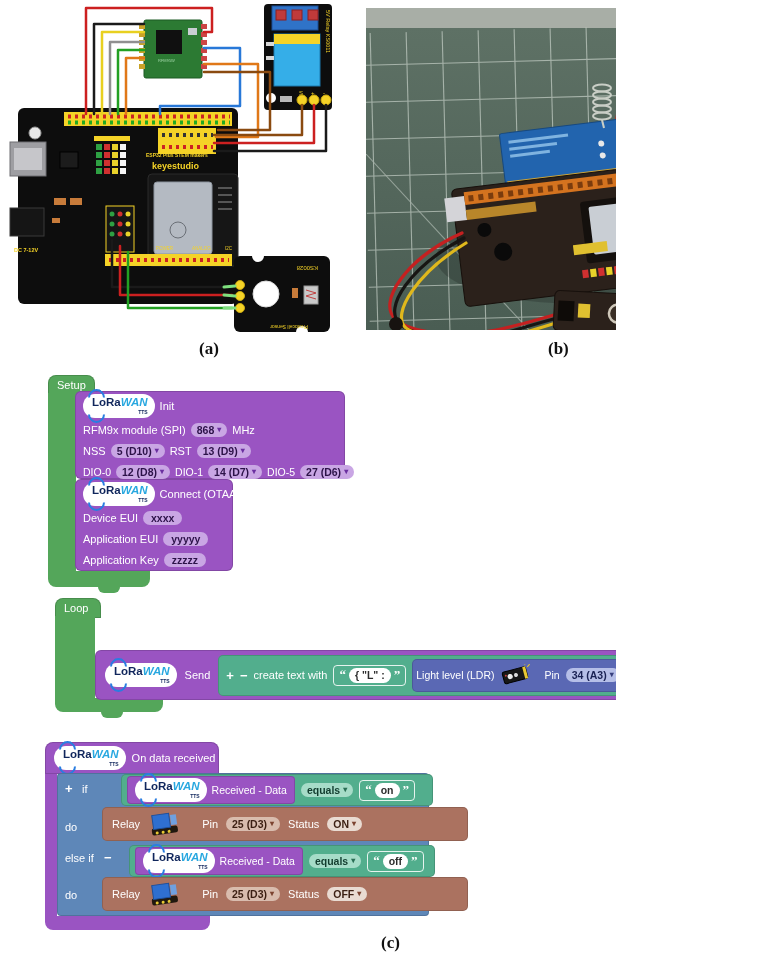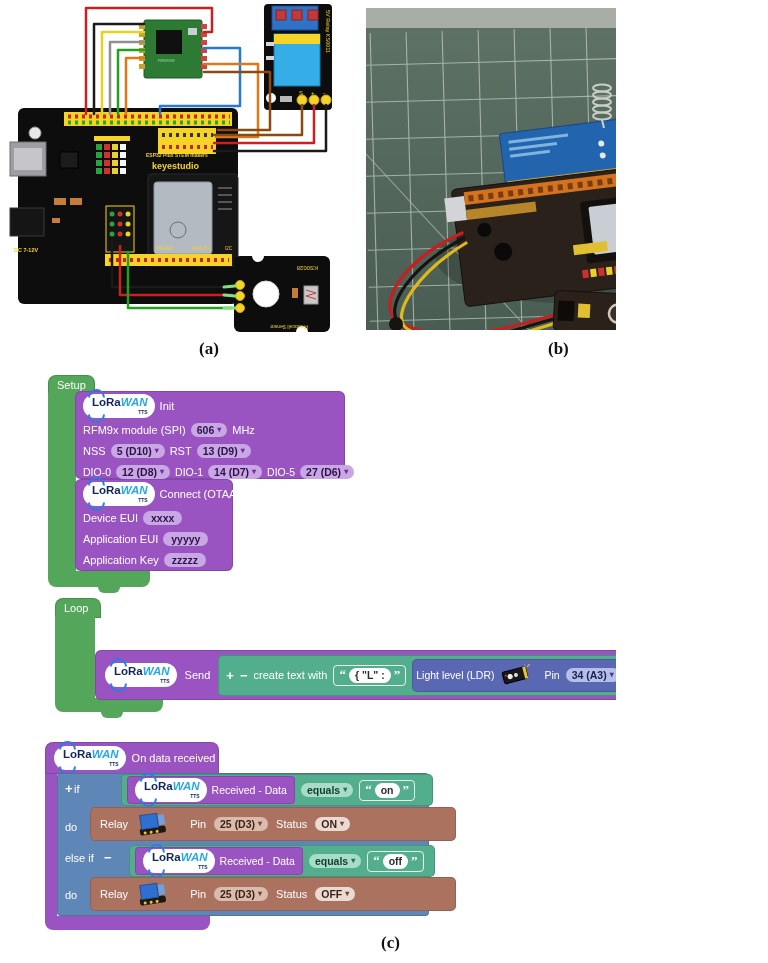--- a/index.html
+++ b/index.html
@@ -9,21 +9,21 @@
   .plabel{position:absolute;font:bold 17px "Liberation Serif",serif;color:#111;}
 
   
   .blk{position:absolute;border-radius:6px;color:#fff;font-size:11px;box-sizing:border-box;
        box-shadow:inset 0 0 0 1px rgba(0,0,0,.15);}
   .rowflex{display:flex;align-items:center;gap:5px;}
   .green{background:#54a65a;}
   .purple{background:#9a54c2;}
   .teal{background:#52ae8d;}
   .blue{background:#5e87b8;}
-  .brown{background:#ab7260;}
+  .brown{background:#ab7260;margin-left:12px;}
   .indigo{background:#5a68b4;}
   .hat{border-radius:8px 8px 0 0;display:flex;align-items:center;padding:0 9px;}
   .spine{border-radius:0;box-shadow:none;}
   .foot{border-radius:0 0 8px 8px;box-shadow:none;}
   .bump{border-radius:0 0 6px 6px;box-shadow:none;}
   .multirow{padding:2px 8px;}
   .row{display:flex;align-items:center;gap:5px;height:21px;white-space:nowrap;}
   .rowhead{height:26px;}
   .dd{display:inline-flex;align-items:center;gap:3px;border-radius:10px;padding:1px 6px;
       font-weight:bold;font-size:10.5px;white-space:nowrap;}
@@ -353,21 +353,21 @@
         <span class="arc a1"></span>
         <span class="arc a2"></span>
         <span class="lline"><span class="l1">LoRa</span><span class="l2">WAN</span></span>
         <span class="l3">TTS</span>
       </span>
       <span class="lab">Init</span>
     </div>
     <div class="row">
       <span class="lab">RFM9x module (SPI)</span>
       <span class="dd ddp">
-          <span>606</span>
+          <span>868</span>
           <span class="arr">▾</span>
         </span>
       <span class="lab">MHz</span>
     </div>
     <div class="row">
       <span class="lab">NSS</span>
       <span class="dd ddp">
           <span>5 (D10)</span>
           <span class="arr">▾</span>
         </span>
@@ -483,21 +483,21 @@
       <span class="lline"><span class="l1">LoRa</span><span class="l2">WAN</span></span>
       <span class="l3">TTS</span>
     </span>
     <span class="lab">On data received</span>
   </div>
   <div class="blk purple spine" style="left:45px;top:774px;width:12px;height:142px"></div>
   <div class="blk purple foot" style="left:45px;top:916px;width:165px;height:14px"></div>
 
   <div class="blk blue" style="left:57px;top:773px;width:372px;height:143px;border-radius:4px">
     <span class="pm abs" style="left:8px;top:8px">+</span>
-    <span class="abs lab" style="left:17px;top:10px">if</span>
+    <span class="abs lab" style="left:25px;top:10px">if</span>
 
     <div class="teal rowflex abs" style="left:64px;top:1px;width:300px;height:32px;border-radius:5px;padding:0 6px;gap:6px;box-shadow:inset 0 0 0 1px rgba(0,0,0,.15)">
       <span class="inpurple">
         <span class="logo">
           <span class="arc a1"></span>
           <span class="arc a2"></span>
           <span class="lline"><span class="l1">LoRa</span><span class="l2">WAN</span></span>
           <span class="l3">TTS</span>
         </span>
         <span class="lab" style="font-size:10.5px">Received - Data</span>

